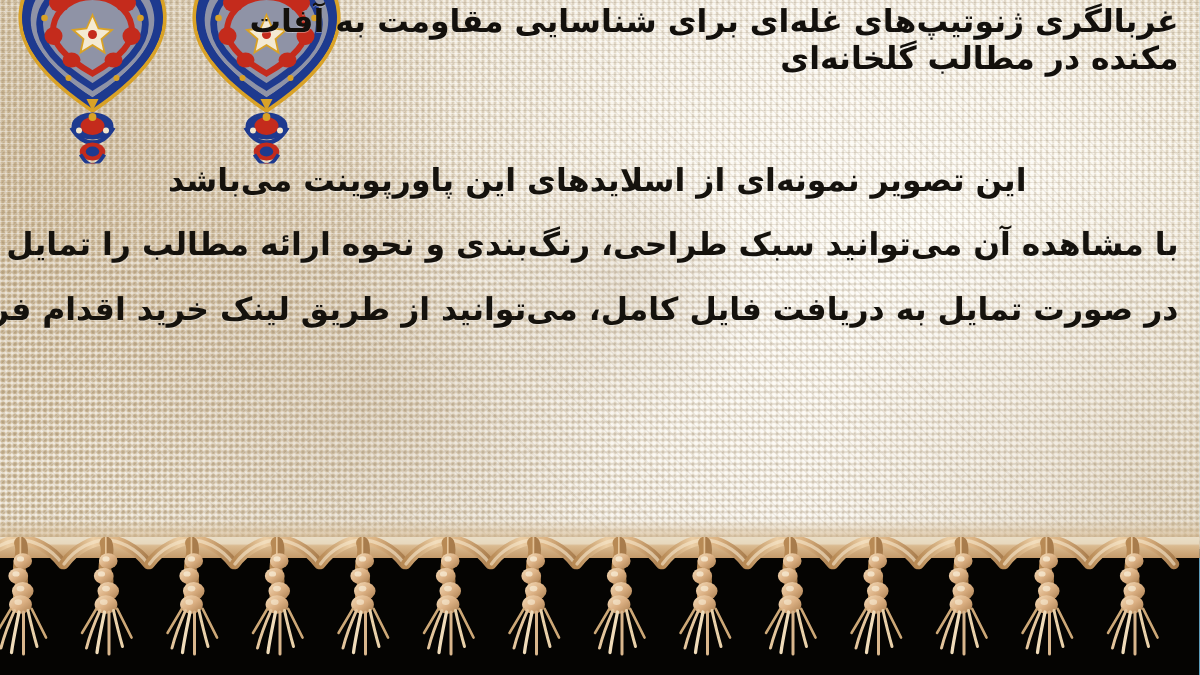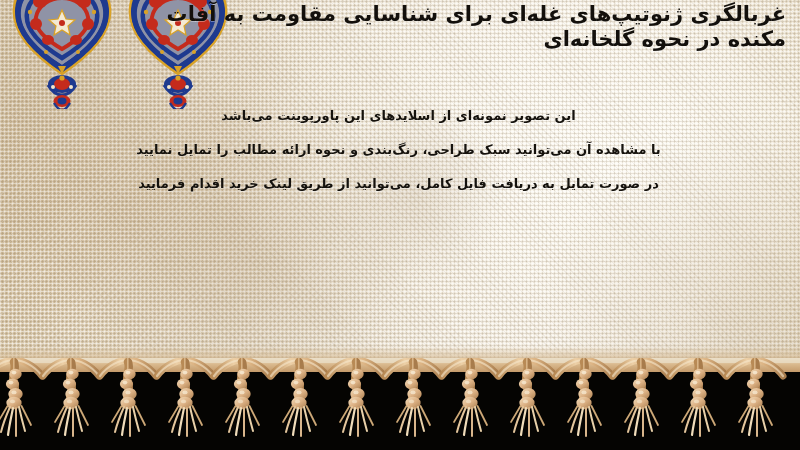--- a/index.html
+++ b/index.html
@@ -135,21 +135,21 @@
 
   .body-block {
     position: absolute;
     right: 14px;
     top: 108px;
     width: 775px;
     text-align: center;
   }
   .body-line {
     font-family: "DejaVu Sans", sans-serif;
-    font-size: 13px;
+    font-size: 21px;
     font-weight: bold;
     color: #15120d;
     white-space: nowrap;
     margin: 0 0 19px 0;
     text-shadow: 0 1px 0 rgba(255,255,255,0.30);
   }
   .body-line:last-child { margin-bottom: 0; }
 </style>
 </head>
 <body>
@@ -222,21 +222,21 @@
     <g transform="translate(178,40)">
       <use href="#medallion"></use>
     </g>
     <g transform="translate(178,100)">
       <use href="#pendant"></use>
     </g>
   </svg>
 
   <div class="title-block">
     <div class="title-line">غربالگری ژنوتیپ‌های غله‌ای برای شناسایی مقاومت به آفات</div>
-    <div class="title-line second">مکنده در نحوه گلخانه‌ای</div>
+    <div class="title-line second">مکنده در مطالب گلخانه‌ای</div>
   </div>
 
   <div class="body-block">
     <p class="body-line">این تصویر نمونه‌ای از اسلایدهای این پاورپوینت می‌باشد</p>
     <p class="body-line">با مشاهده آن می‌توانید سبک طراحی، رنگ‌بندی و نحوه ارائه مطالب را تمایل نمایید</p>
     <p class="body-line">در صورت تمایل به دریافت فایل کامل، می‌توانید از طریق لینک خرید اقدام فرمایید</p>
   </div>
 
   <svg class="fringe" viewBox="0 0 800 92" preserveAspectRatio="none" aria-hidden="true">
     <defs>

